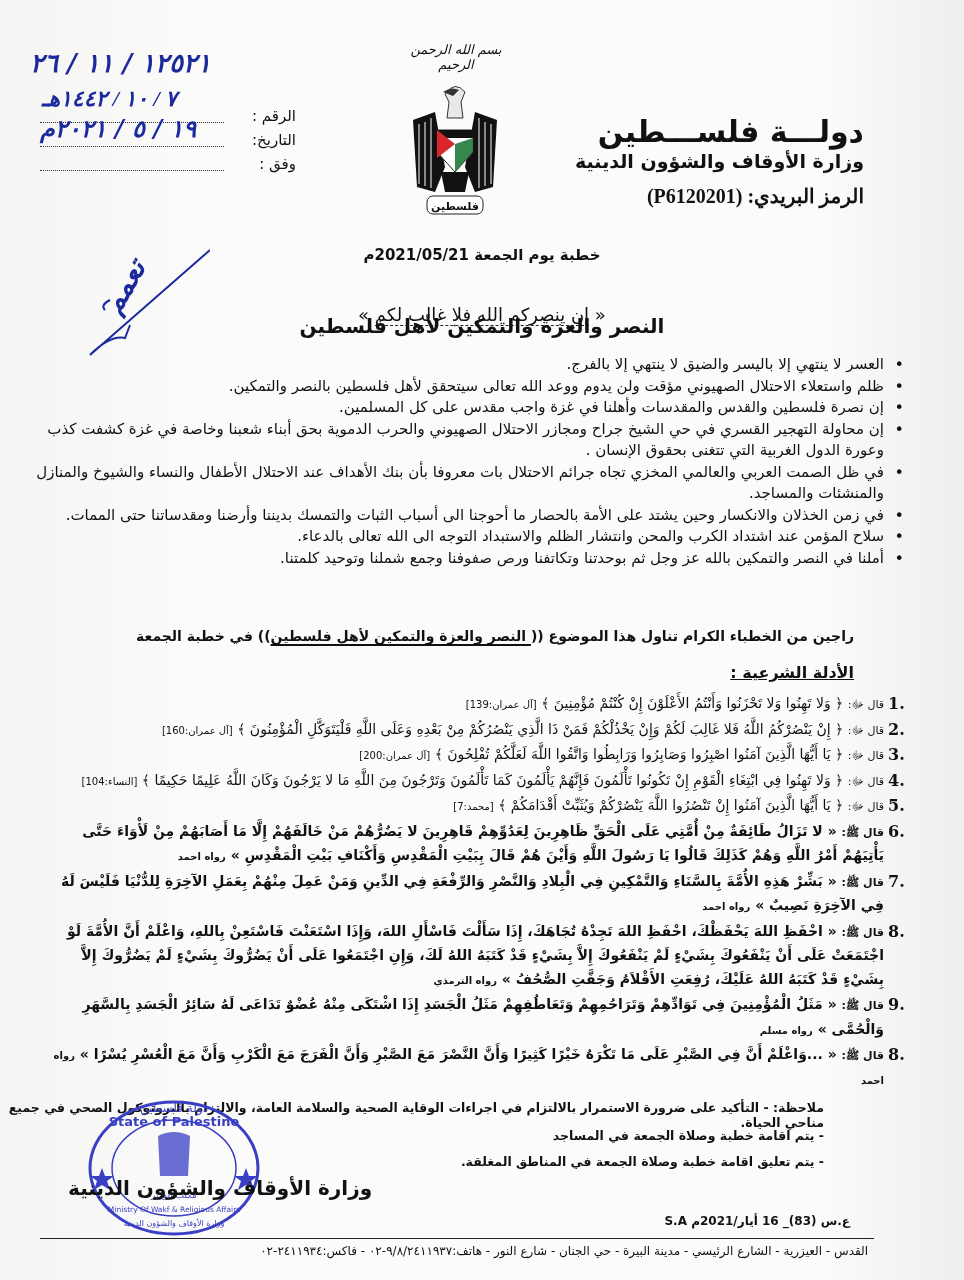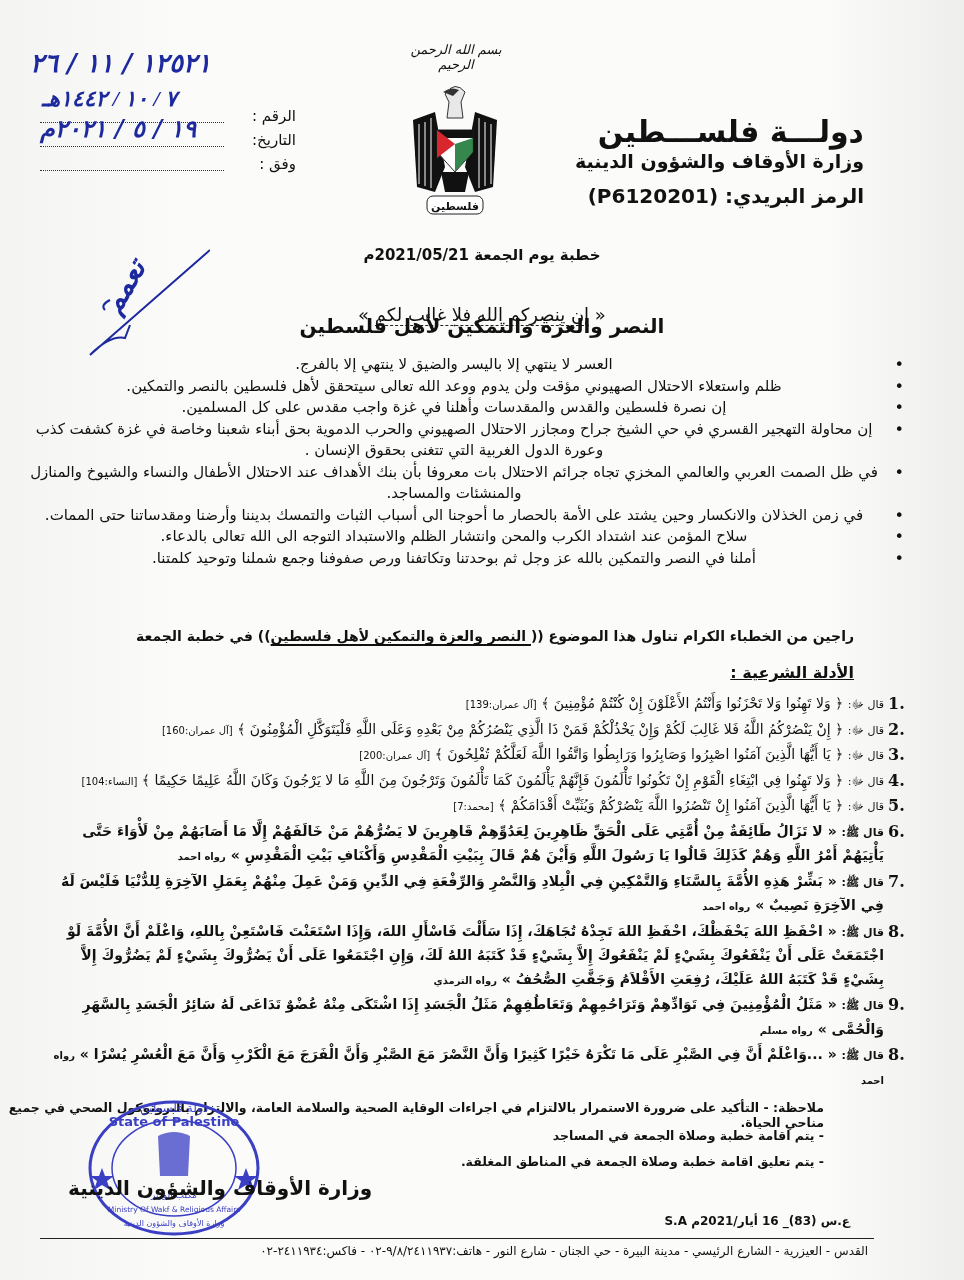--- a/index.html
+++ b/index.html
@@ -10,21 +10,21 @@
     color: #111;
     position: relative;
   }
   .page { position: absolute; inset: 0; background: linear-gradient(90deg,#f4f4f2 0%,#fbfbfa 20%,#fbfbfa 85%,#eeeeec 100%); }
   .abs { position: absolute; }
   .rtl { direction: rtl; text-align: right; }
 
   
   .state-name { right: 100px; top: 114px; font-size: 30px; font-weight: bold; letter-spacing: 1px; }
   .ministry-name { right: 100px; top: 150px; font-size: 19px; font-weight: bold; }
-  .postal { right: 100px; top: 184px; font-size: 20px; font-weight: bold; }
+  .postal { right: 100px; top: 184px; font-size: 20px; font-weight: bold; font-family: Liberation Serif, serif; }
 
   
   .ref-labels { left: 226px; top: 104px; font-size: 15px; line-height: 24px; width: 70px; }
   .ref-row { display: flex; align-items: center; height: 24px; direction: rtl; }
   .ref-dots { left: 40px; width: 184px; border-bottom: 1px dotted #333; position: absolute; }
   .handwritten { color: #1d2a9e; font-family: "DejaVu Serif", serif; font-style: italic; font-weight: bold; }
   .hw-num { left: 30px; top: 48px; font-size: 26px; }
   .hw-hijri { left: 42px; top: 86px; font-size: 22px; font-family: Liberation Serif, serif; }
   .hw-greg { left: 40px; top: 114px; font-size: 24px; }
 
@@ -36,21 +36,21 @@
   .sermon-date { left: 0; width: 964px; top: 246px; text-align: center; font-size: 15px; font-weight: bold; direction: rtl; }
   .sermon-verse { left: 0; width: 964px; top: 276px; text-align: center; font-size: 18px; font-weight: normal; direction: rtl; margin-top: 28px; }
   .sermon-verse .u { border-bottom: 1px dashed #222; }
   .sermon-topic { left: 0; width: 964px; top: 314px; text-align: center; font-size: 20px; font-weight: bold; direction: rtl; }
 
   
   .hw-note { left: 70px; top: 258px; font-size: 28px; transform: rotate(-60deg); }
   .hw-line { left: 70px; top: 240px; width: 140px; height: 120px; }
 
   
-  .bullets { right: 58px; top: 354px; width: 860px; font-size: 15px; line-height: 21.5px; margin: 0; padding: 0 22px 0 0; list-style: none; text-align: center; }
+  .bullets { right: 58px; top: 354px; width: 860px; font-size: 15px; line-height: 21.5px; margin: 0; padding: 0 22px 0 0; list-style: none; }
   .bullets li { position: relative; }
   .bullets li::before { content: "•"; position: absolute; right: -20px; top: 0; font-size: 16px; }
 
   .call-text { right: 110px; top: 628px; font-size: 14px; font-weight: bold; direction: rtl; }
   .call-text .u { border-bottom: 1px dashed #222; text-decoration: underline; text-decoration-thickness: 2px; text-underline-offset: 3px; }
   .evidence-heading { right: 110px; top: 663px; font-size: 16px; font-weight: bold; text-decoration: underline; direction: rtl; }
 
   
   .evidence { right: 50px; top: 692px; width: 874px; direction: rtl; font-size: 14px; line-height: 23.5px; }
   .ev-item { display: flex; direction: rtl; margin-bottom: 1px; }

